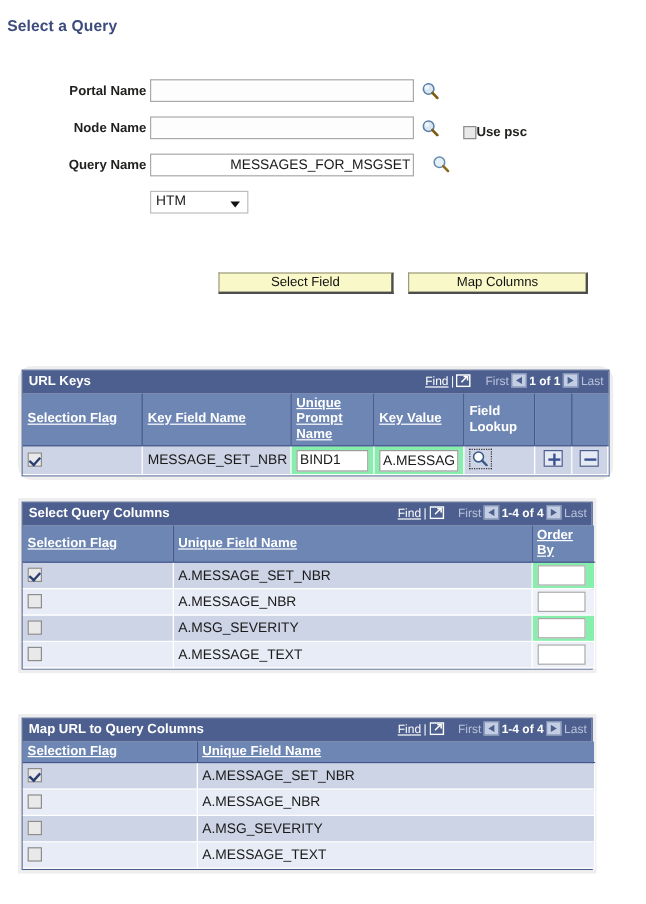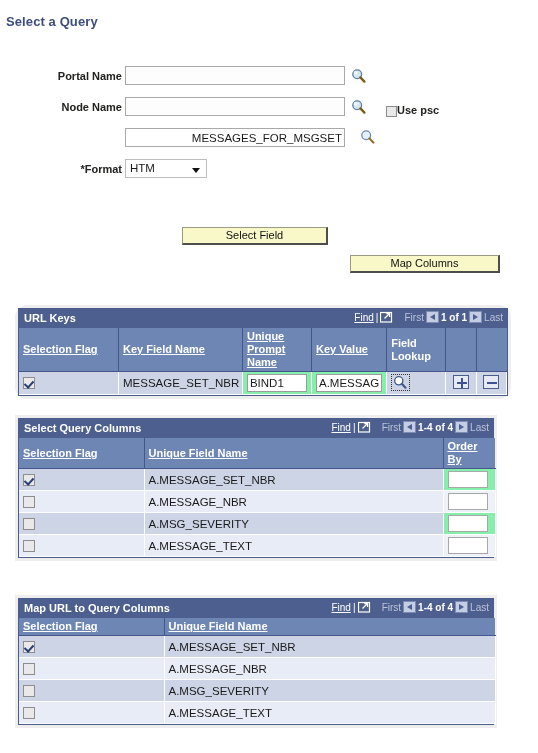--- a/index.html
+++ b/index.html
@@ -207,46 +207,46 @@
       <span class="mag" style="left:351px; top:2px;">
         <svg width="15" height="15" viewBox="0 0 15 15">
           <circle cx="6.2" cy="6.2" r="4.4" fill="#d8e6f3" stroke="#5a7fa8" stroke-width="1.3"></circle>
           <circle cx="4.8" cy="4.8" r="2" fill="#f2f8fd" opacity=".85"></circle>
           <line x1="9.4" y1="9.4" x2="13.4" y2="13.6" stroke="#7a5c12" stroke-width="2.3" stroke-linecap="round"></line>
         </svg>
       </span>
     </div>
 
     <div class="form-row">
+      <div class="lbl-wrap">
+        <span class="form-label">Query Name</span>
+      </div>
       <input class="txt" type="text" value="MESSAGES_FOR_MSGSET" style="">
       <span class="mag" style="left:360px; top:1px;">
         <svg width="15" height="15" viewBox="0 0 15 15">
           <circle cx="6.2" cy="6.2" r="4.4" fill="#e6f0f8" stroke="#6a8bb0" stroke-width="1.3"></circle>
           <line x1="9.4" y1="9.4" x2="13.4" y2="13.6" stroke="#8a6a1e" stroke-width="2.1" stroke-linecap="round"></line>
         </svg>
       </span>
     </div>
 
     <div class="form-row">
-      <div class="lbl-wrap">
-        <span class="form-label">*Format</span>
-      </div>
       <div class="sel">
         <span class="sel-text">HTM</span>
         <span class="sel-arrow"></span>
       </div>
     </div>
 
     <div class="usepsc">
       <span class="cb" style="width:11px;height:11px;"></span><span>Use psc</span>
     </div>
   </div>
 
   <button class="btn" style="left:182px; width:146px;">Select Field</button>
-  <button class="btn" style="left:350px; width:150px;margin-top:28px;">Map Columns</button>
+  <button class="btn" style="left:340px; width:150px;">Map Columns</button>
 
   <div class="grid" style="left:15px; top:305px; width:496px;border-radius:12px;">
     <div class="grid-inner">
       <div class="gridhdr">
         <span class="gtitle">URL Keys</span>
         <span class="gnav">
           <span class="find">Find</span><span class="sep">|</span><span class="expand">
             <svg width="13" height="12" viewBox="0 0 13 12">
               <rect x="0.5" y="1.5" width="11" height="9.5" fill="none" stroke="#ffffff" stroke-width="1.2"></rect>
               <path d="M4.5 7.5 L9 3" stroke="#ffffff" stroke-width="1.3"></path>

